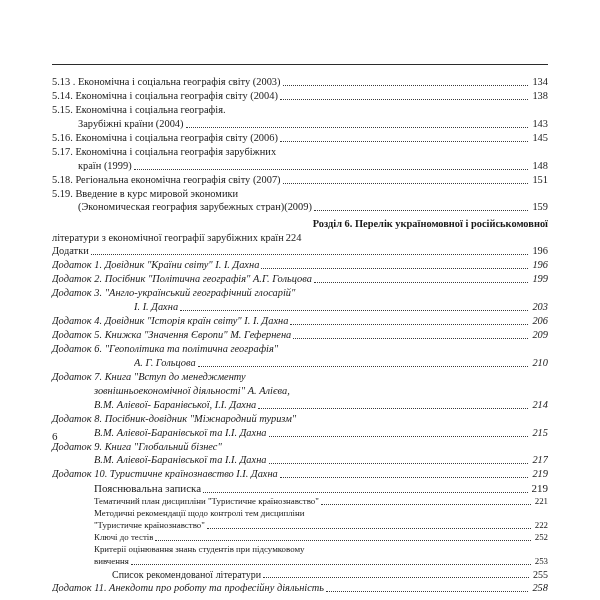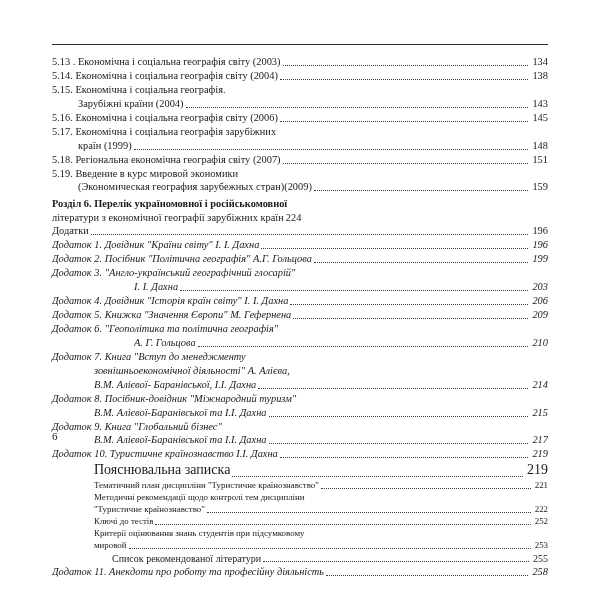--- a/index.html
+++ b/index.html
@@ -12,21 +12,21 @@
     background: #ffffff;
     font-family: "Liberation Serif", serif;
     color: #1a1a1a;
     overflow: hidden;
   }
   .page {
     position: relative;
     width: 600px;
     height: 484px;
     box-sizing: border-box;
-    padding: 44px 52px 0 52px;
+    padding: 64px 52px 0 52px;
   }
   .top-rule {
     border-top: 1px solid #2b2b2b;
     margin: 0 0 10px 0;
   }
   .toc {
     font-size: 10.4px;
     line-height: 1.34;
   }
   .entry {
@@ -63,20 +63,21 @@
   }
   .ind1 { padding-left: 26px; }
   .ind2 { padding-left: 42px; }
   .ind3 { padding-left: 60px; }
   .ind4 { padding-left: 82px; }
   .section-head {
     font-weight: bold;
     font-size: 10.4px;
     line-height: 1.3;
     margin-top: 3px;
+    text-align: right;
   }
   .section-head .ln { display: block; }
   .folio {
     position: absolute;
     left: 52px;
     bottom: 42px;
     font-size: 11px;
     color: #1a1a1a;
   }
 </style>
@@ -209,21 +210,21 @@
       <span class="txt">В.М. Алієвої-Баранівської та І.І. Дахна</span>
       <span class="dots"></span>
       <span class="pg">217</span>
     </div>
     <div class="entry italic">
       <span class="txt">Додаток 10. Туристичне країнознавство І.І. Дахна</span>
       <span class="dots"></span>
       <span class="pg">219</span>
     </div>
 
-    <div class="entry ind2" style="font-size:14px">
+    <div class="entry ind2" style="font-size:11px">
       <span class="txt">Пояснювальна записка</span>
       <span class="dots"></span>
       <span class="pg">219</span>
     </div>
     <div class="entry ind2" style="font-size:8.9px">
       <span class="txt">Тематичний план дисципліни "Туристичне країнознавство"</span>
       <span class="dots"></span>
       <span class="pg">221</span>
     </div>
     <div class="plain ind2" style="font-size:8.9px">
@@ -236,21 +237,21 @@
     </div>
     <div class="entry ind2" style="font-size:8.9px">
       <span class="txt">Ключі до тестів</span>
       <span class="dots"></span>
       <span class="pg">252</span>
     </div>
     <div class="plain ind2" style="font-size:8.9px">
       <span>Критерії оцінювання знань студентів при підсумковому</span>
     </div>
     <div class="entry ind2" style="font-size:8.9px">
-      <span class="txt">мировой</span>
+      <span class="txt">вивчення</span>
       <span class="dots"></span>
       <span class="pg">253</span>
     </div>
     <div class="entry ind3" style="font-size:10px">
       <span class="txt">Список рекомендованої літератури</span>
       <span class="dots"></span>
       <span class="pg">255</span>
     </div>
 
     <div class="entry italic">

